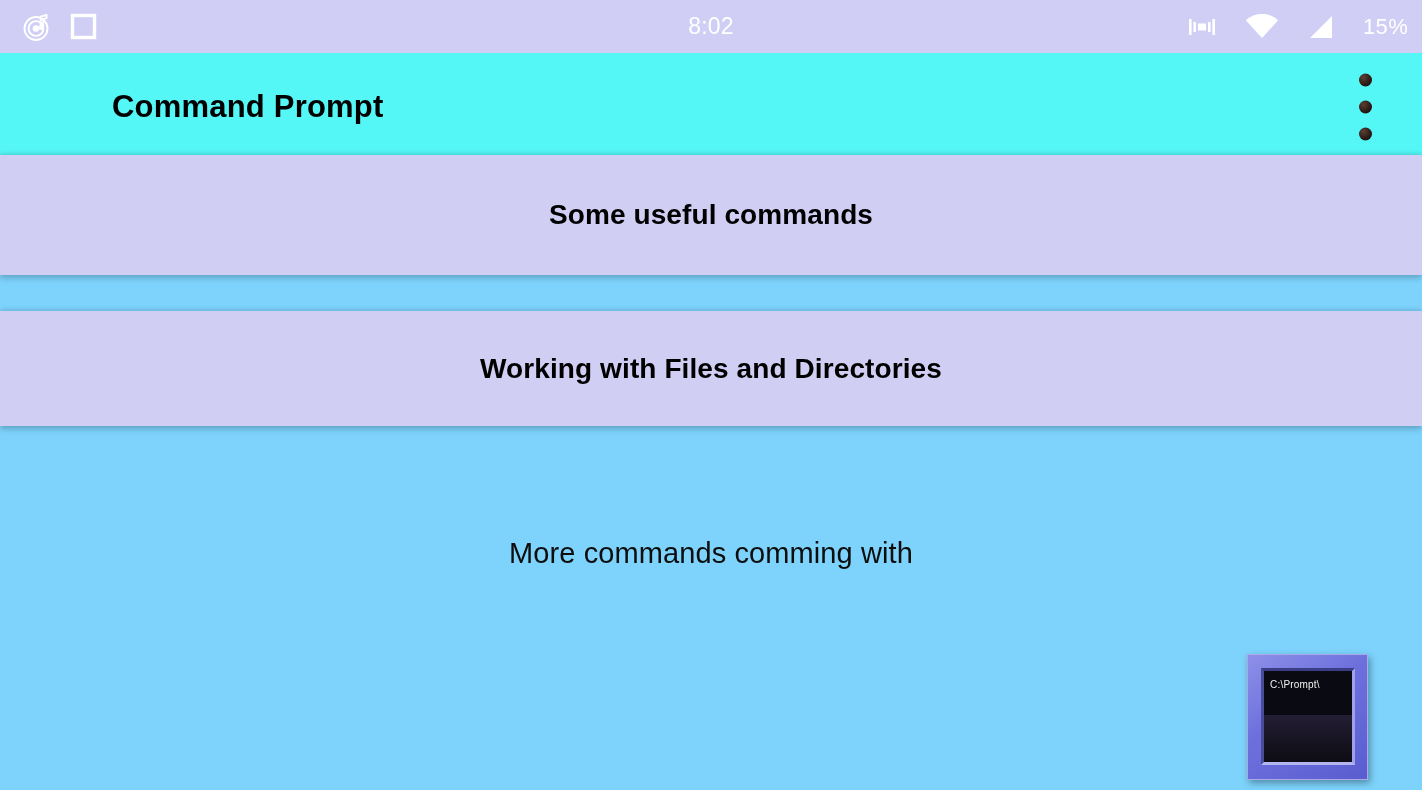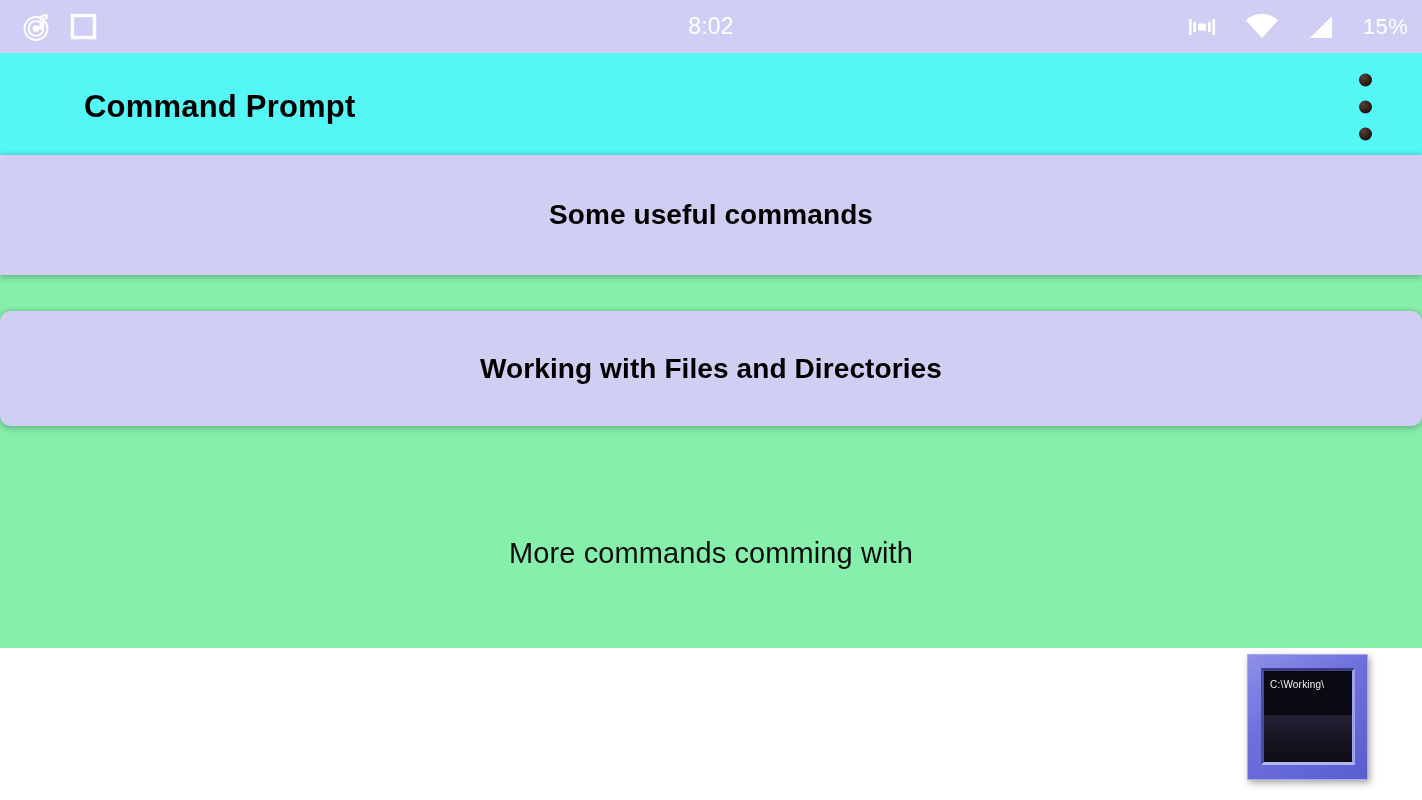--- a/index.html
+++ b/index.html
@@ -2,21 +2,21 @@
 <html><head>
 <meta charset="utf-8">
 <style>
   * { margin:0; padding:0; box-sizing:border-box; }
   html, body {
     width:1422px; height:800px;
     background:#ffffff;
     font-family:"Liberation Sans", sans-serif;
     overflow:hidden;
   }
-  .screen { position:relative; width:1422px; height:648px; background:#86efac; }
+  .screen { position:relative; width:1422px; height:790px; background:#7dd3fc; }
 
   
   .status-bar {
     position:absolute; top:0; left:0;
     width:1422px; height:53px;
     background:#d1cef5;
     display:flex; align-items:center;
   }
   .status-left { display:flex; align-items:center; gap:18px; padding-left:22px; }
   .status-center { position:absolute; left:0; right:0; text-align:center; pointer-events:none; }
@@ -34,21 +34,21 @@
     width:1422px; height:107px;
     background:#55f6f6;
     display:flex; align-items:center;
   }
   .app-bar::after{
     content:""; position:absolute; left:0; top:107px;
     width:1315px; height:7px;
     background:linear-gradient(to bottom, rgba(0,0,0,.20), rgba(0,0,0,0));
   }
   .app-title {
-    margin-left:84px;
+    margin-left:112px;
     font-size:31px; font-weight:bold; color:#000000;
     letter-spacing:.2px;
   }
   .overflow-menu {
     position:absolute; right:40px; top:50%;
     transform:translateY(-50%);
     display:flex; flex-direction:column; gap:14px;
     padding:6px 10px; cursor:pointer;
   }
   .dot {
@@ -58,21 +58,21 @@
 
   
   .card {
     position:absolute; left:0; width:1422px;
     background:#d1cef3;
     display:flex; align-items:center; justify-content:center;
     cursor:pointer;
     box-shadow:0 3px 6px rgba(0,0,0,.22), 0 -2px 4px rgba(0,0,0,.10);
   }
   #card-1 { top:155px; height:120px; }
-  #card-2 { top:311px; height:115px;border-radius:10px; }
+  #card-2 { top:311px; height:115px; }
   .card-label {
     font-size:28px; font-weight:bold; color:#000000;
     letter-spacing:.1px;
   }
 
   
   .coming-soon {
     position:absolute; left:0; width:1422px; top:537px;
     text-align:center; font-size:29px; color:#0d0d0d;
     letter-spacing:.1px;
@@ -174,17 +174,17 @@
   </div>
 
   <div class="card" id="card-2">
     <span class="card-label">Working with Files and Directories</span>
   </div>
 
   <div class="coming-soon">More commands comming with</div>
 
   <div class="cmd-icon">
     <div class="cmd-screen">
-      <span class="cmd-text">C:\Working\</span>
+      <span class="cmd-text">C:\Prompt\</span>
     </div>
   </div>
 
 </div>
 
 </body></html>

